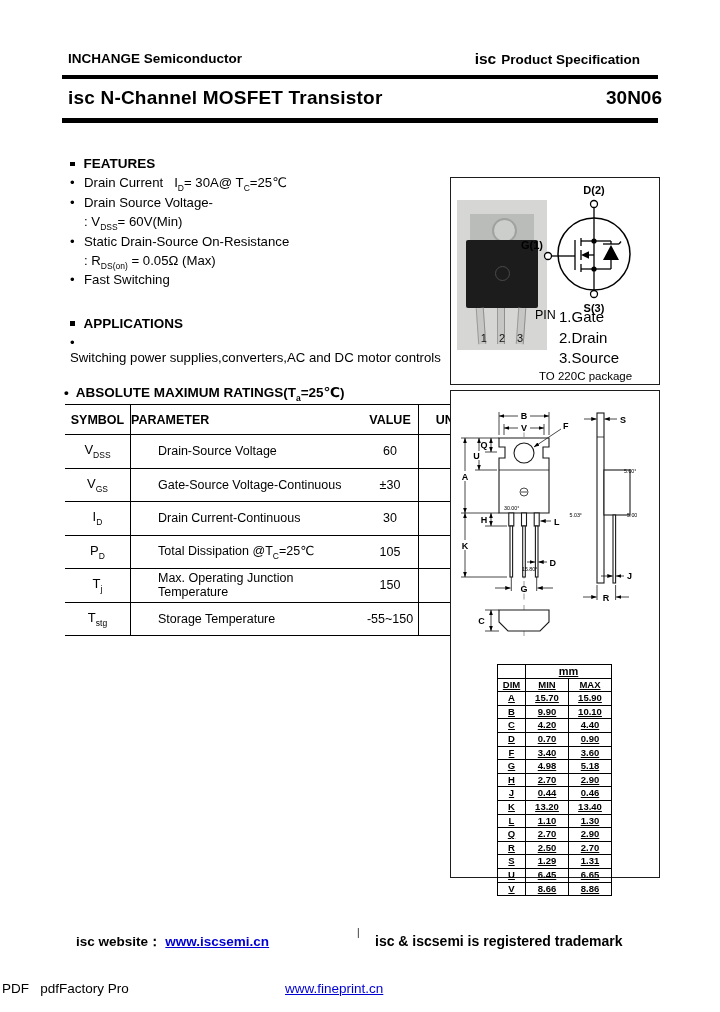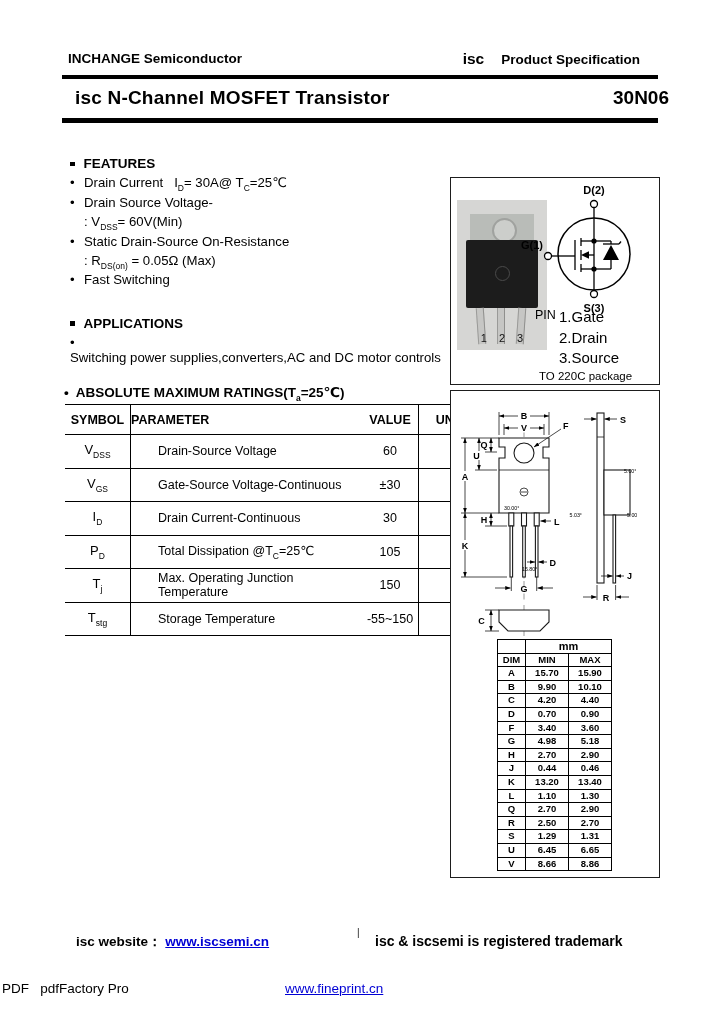--- a/index.html
+++ b/index.html
@@ -4,25 +4,25 @@
 <style>
   html,body{margin:0;padding:0;}
   body{width:720px;height:1012px;background:#ffffff;position:relative;
        font-family:"Liberation Sans","DejaVu Sans",sans-serif;color:#000;}
   .page{position:absolute;inset:0;overflow:hidden;}
   .abs{position:absolute;}
 
   
   .company{left:68px;top:51px;font-size:13.5px;font-weight:bold;}
   .spec{right:80px;top:50px;font-size:13.5px;font-weight:bold;}
-  .spec .brand{font-size:15.5px;margin-right:17px;}
+  .spec .brand{font-size:15.5px;margin-right:5px;}
   .rule{left:62px;width:596px;background:#000;}
   .rule1{top:75px;height:4px;}
   .rule2{top:118px;height:4.5px;}
-  .titlebar{left:75px;top:87px;width:594px;display:flex;justify-content:space-between;text-align:center;}
+  .titlebar{left:68px;top:87px;width:594px;display:flex;justify-content:space-between;text-align:center;}
   .doc-title{font-size:19px;font-weight:bold;letter-spacing:.2px;}
   .part-no{font-size:19px;font-weight:bold;}
 
   
   .left-col{left:70px;top:156px;width:378px;}
   .sec-head{font-size:13.5px;font-weight:bold;height:19.4px;}
   .sec-head .sq{display:inline-block;width:4.5px;height:4.5px;background:#000;margin-right:9px;vertical-align:2px;}
   .apps-head{margin-top:24px;}
   .feat-line{height:19.4px;font-size:13.2px;}
   .blt{display:inline-block;width:14px;}
@@ -74,21 +74,21 @@
   
   .mech{left:0;top:4px;width:208px;height:250px;}
   .mech text{font-size:9px;font-weight:bold;fill:#000;}
   .mech .tiny{font-size:5.3px;font-weight:normal;}
   .mech .oln{fill:#ffffff;stroke:#1a1a1a;stroke-width:1.1;}
   .mech .dim{stroke:#1a1a1a;stroke-width:.8;fill:none;}
   .mech .cl{stroke:#555;stroke-width:.6;stroke-dasharray:6,2.5,1.5,2.5;fill:none;}
   .mech .wbg{fill:#fff;}
 
   
-  table.dims{border-collapse:collapse;position:absolute;left:46px;top:248px;}
+  table.dims{border-collapse:collapse;position:absolute;left:46px;top:273px;text-decoration:underline;}
   .dims td{border:1.1px solid #000;font-size:9.5px;font-weight:bold;text-align:center;padding:0;
            height:12.6px;line-height:12.6px;}
   .dims .mmh{font-size:11px;}
   .dims .cdim{width:27px;}
   .dims .cmin{width:42px;}
   .dims .cmax{width:42px;}
 
   
   .website{left:68px;top:933px;font-size:13.5px;font-weight:bold;margin-left:8px;}
   a.link{color:#0000d4;text-decoration:underline;cursor:pointer;}

